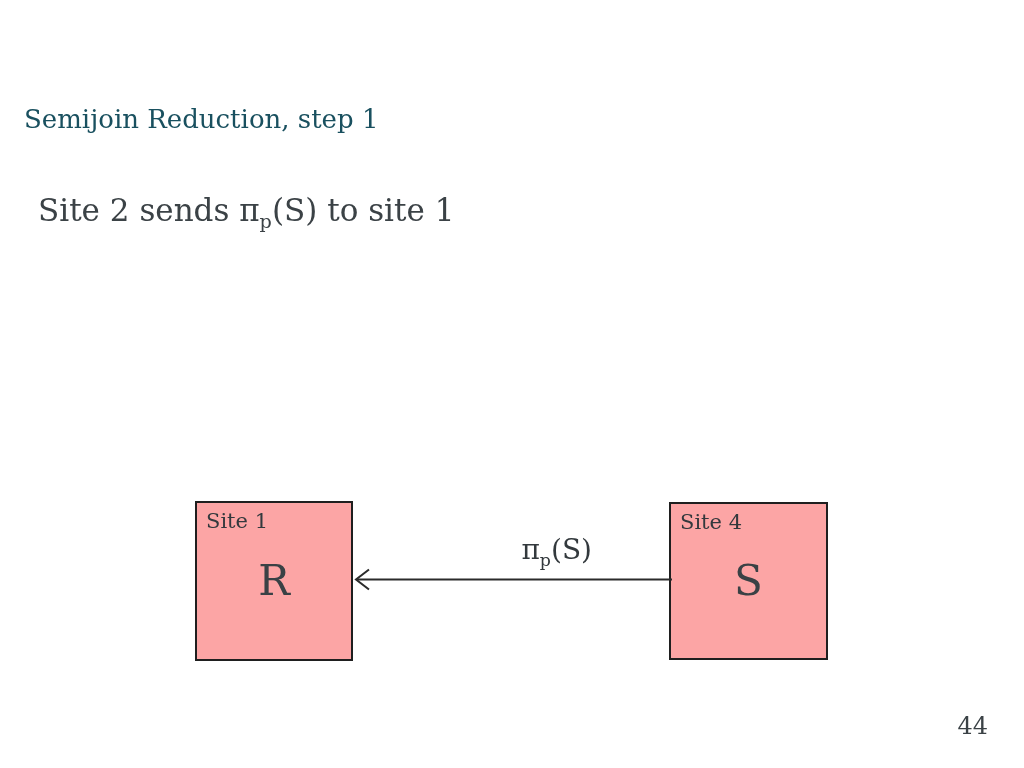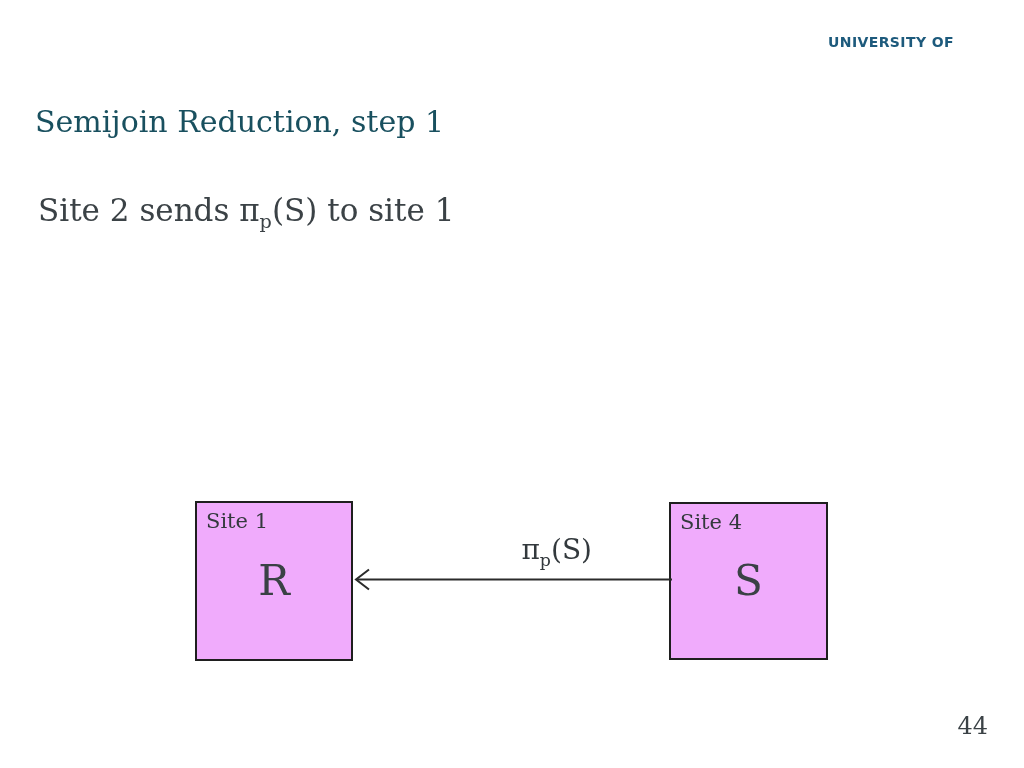--- a/index.html
+++ b/index.html
@@ -23,34 +23,34 @@
     font-family:"DejaVu Sans","Liberation Sans",sans-serif;
     font-size:14px;font-weight:700;letter-spacing:0.4px;
     padding-right:29px;line-height:1;
   }
   .logo-main{
     font-size:42px;line-height:1.05;font-weight:500;letter-spacing:-0.5px;
   }
 
   
   .title{
-    position:absolute;left:35px;top:103px;margin:0;
-    font-size:30px;font-weight:400;line-height:1.25;
+    position:absolute;left:24px;top:103px;margin:0;
+    font-size:26px;font-weight:400;line-height:1.25;
     color:var(--color-title,#19505f);white-space:nowrap;
   }
   .subtitle{
     position:absolute;left:38px;top:190px;margin:0;
     font-size:31px;font-weight:400;line-height:1.35;
     color:var(--color-body_text,#3b4246);white-space:nowrap;
   }
   sub{font-size:0.62em;line-height:0;}
 
   
   .site-box{
-    position:absolute;border:2px solid #1f1f1f;background:#f0abfc;
+    position:absolute;border:2px solid #1f1f1f;background:#fca5a5;
     display:flex;align-items:center;justify-content:center;
     color:var(--color-body_text,#3b4246);
   }
   .site-box.box1{left:195px;top:501px;width:158px;height:160px;}
   .site-box.box2{left:669px;top:502px;width:159px;height:158px;}
   .box-label{
     position:absolute;left:9px;top:6px;
     font-size:21px;line-height:1.2;color:#33393d;
   }
   .box-relation{font-size:42px;line-height:1;color:#3a4145;}
@@ -69,21 +69,20 @@
   
   .page-number{
     position:absolute;top:712px;right:36px;
     font-size:24px;color:var(--color-body_text,#3b4246);
   }
 </style>
 </head>
 <body>
 
 <div class="logo">
-  <div class="logo-top">UNIVERSITY OF</div>
 </div>
 
 <h1 class="title">Semijoin Reduction, step 1</h1>
 
 <p class="subtitle"><span>Site 2 sends </span><span>π</span><sub>p</sub><span>(S) to site 1</span></p>
 
 <div class="site-box box1">
   <div class="box-label">Site 1</div>
   <div class="box-relation">R</div>
 </div>

